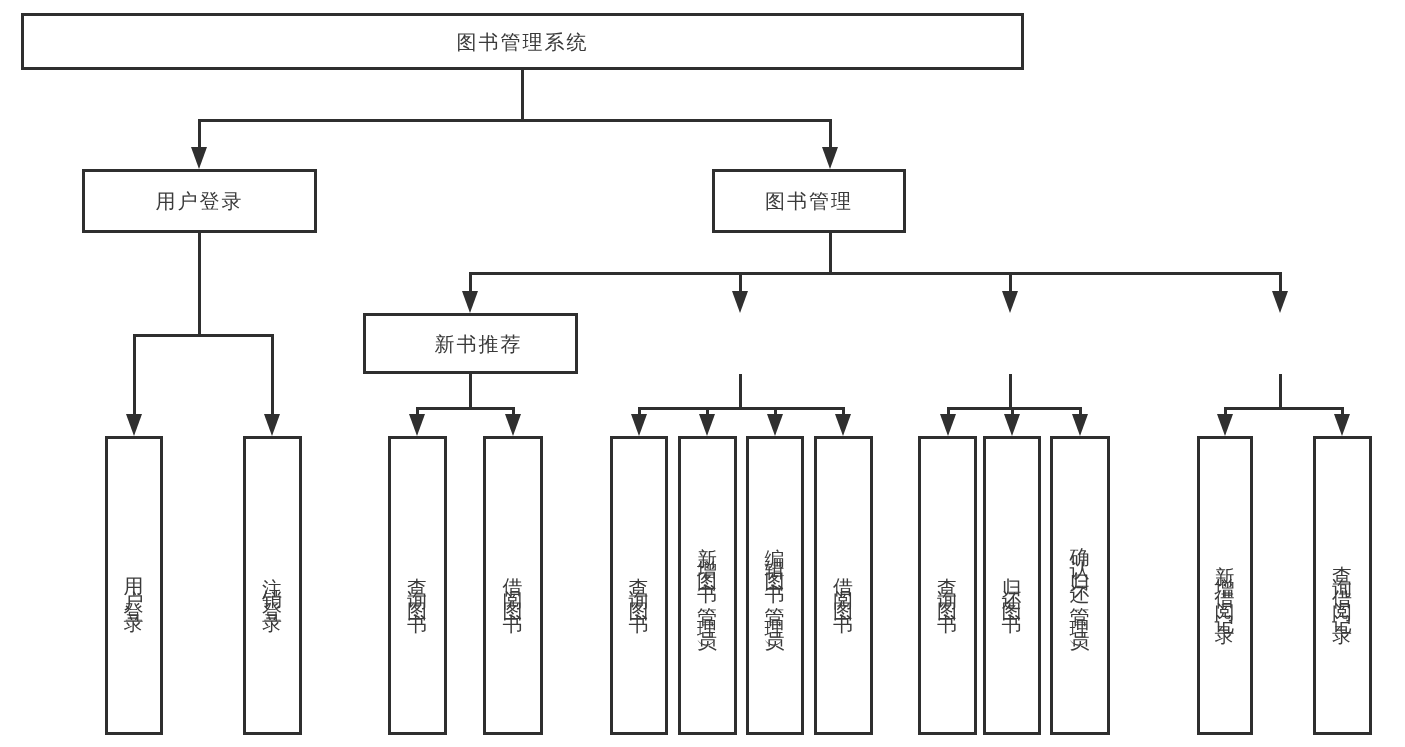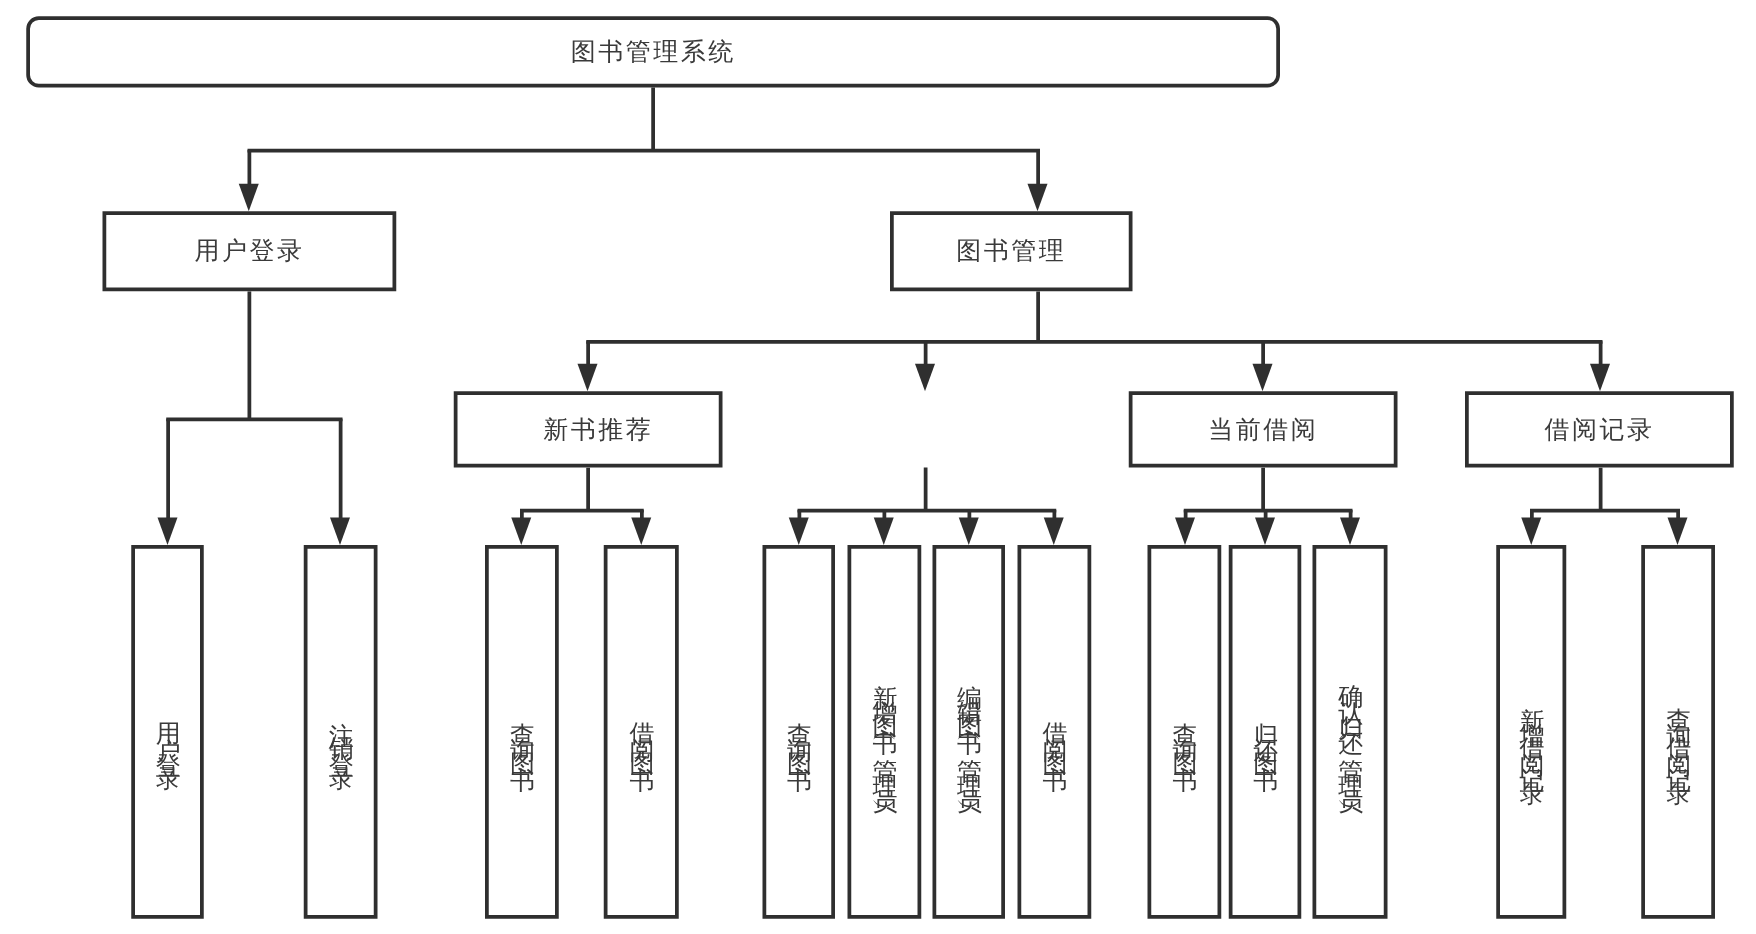--- a/index.html
+++ b/index.html
@@ -103,26 +103,24 @@
     <div class="line" style="left: 1010.5px; top: 408px; width: 3px; height: 8px; background: rgb(47, 47, 47);"></div>
     <div class="arrowhead" style="left: 1004px; top: 414px; border-top-color: rgb(47, 47, 47);"></div>
     <div class="line" style="left: 1078.5px; top: 408px; width: 3px; height: 8px; background: rgb(47, 47, 47);"></div>
     <div class="arrowhead" style="left: 1072px; top: 414px; border-top-color: rgb(47, 47, 47);"></div>
     <div class="line" style="left: 1278.5px; top: 374px; width: 3px; height: 34px; background: rgb(47, 47, 47);"></div>
     <div class="line" style="left: 1223.5px; top: 406.5px; width: 120px; height: 3px; background: rgb(47, 47, 47);"></div>
     <div class="line" style="left: 1223.5px; top: 408px; width: 3px; height: 8px; background: rgb(47, 47, 47);"></div>
     <div class="arrowhead" style="left: 1217px; top: 414px; border-top-color: rgb(47, 47, 47);"></div>
     <div class="line" style="left: 1340.5px; top: 408px; width: 3px; height: 8px; background: rgb(47, 47, 47);"></div>
     <div class="arrowhead" style="left: 1334px; top: 414px; border-top-color: rgb(47, 47, 47);"></div>
-    <div class="node" style="left: 21px; top: 13px; width: 1003px; height: 57px; border-color: rgb(47, 47, 47); color: rgb(58, 58, 58); border-radius: 10px;">图书管理系统</div>
+    <div class="node" style="left: 21px; top: 13px; width: 1003px; height: 57px; border-color: rgb(47, 47, 47); color: rgb(58, 58, 58);">图书管理系统</div>
     <div class="node" style="left: 82px; top: 169px; width: 235px; height: 64px; border-color: rgb(47, 47, 47); color: rgb(58, 58, 58);">用户登录</div>
     <div class="node" style="left: 712px; top: 169px; width: 194px; height: 64px; border-color: rgb(47, 47, 47); color: rgb(58, 58, 58);">图书管理</div>
     <div class="node" style="left: 363px; top: 313px; width: 215px; height: 61px; border-color: rgb(47, 47, 47); color: rgb(58, 58, 58); padding-left: 16px;">新书推荐</div>
-    <div class="node" style="left: 903px; top: 313px; width: 215px; height: 61px; border-color: rgb(47, 47, 47); color: rgb(58, 58, 58);">当前借阅</div>
-    <div class="node" style="left: 1172px; top: 313px; width: 215px; height: 61px; border-color: rgb(47, 47, 47); color: rgb(58, 58, 58);">借阅记录</div>
     <div class="node v" style="left: 105px; top: 436px; width: 58px; height: 299px; border-color: rgb(47, 47, 47); color: rgb(58, 58, 58);">用户登录</div>
     <div class="node v" style="left: 243px; top: 436px; width: 59px; height: 299px; border-color: rgb(47, 47, 47); color: rgb(58, 58, 58);">注销登录</div>
     <div class="node v" style="left: 388px; top: 436px; width: 59px; height: 299px; border-color: rgb(47, 47, 47); color: rgb(58, 58, 58);">查询图书</div>
     <div class="node v" style="left: 483px; top: 436px; width: 60px; height: 299px; border-color: rgb(47, 47, 47); color: rgb(58, 58, 58);">借阅图书</div>
     <div class="node v" style="left: 610px; top: 436px; width: 58px; height: 299px; border-color: rgb(47, 47, 47); color: rgb(58, 58, 58);">查询图书</div>
     <div class="node v" style="left: 678px; top: 436px; width: 59px; height: 299px; border-color: rgb(47, 47, 47); color: rgb(58, 58, 58);">新增图书（管理员）</div>
     <div class="node v" style="left: 746px; top: 436px; width: 58px; height: 299px; border-color: rgb(47, 47, 47); color: rgb(58, 58, 58);">编辑图书（管理员）</div>
     <div class="node v" style="left: 814px; top: 436px; width: 59px; height: 299px; border-color: rgb(47, 47, 47); color: rgb(58, 58, 58);">借阅图书</div>
     <div class="node v" style="left: 918px; top: 436px; width: 59px; height: 299px; border-color: rgb(47, 47, 47); color: rgb(58, 58, 58);">查询图书</div>
     <div class="node v" style="left: 983px; top: 436px; width: 58px; height: 299px; border-color: rgb(47, 47, 47); color: rgb(58, 58, 58);">归还图书</div>

